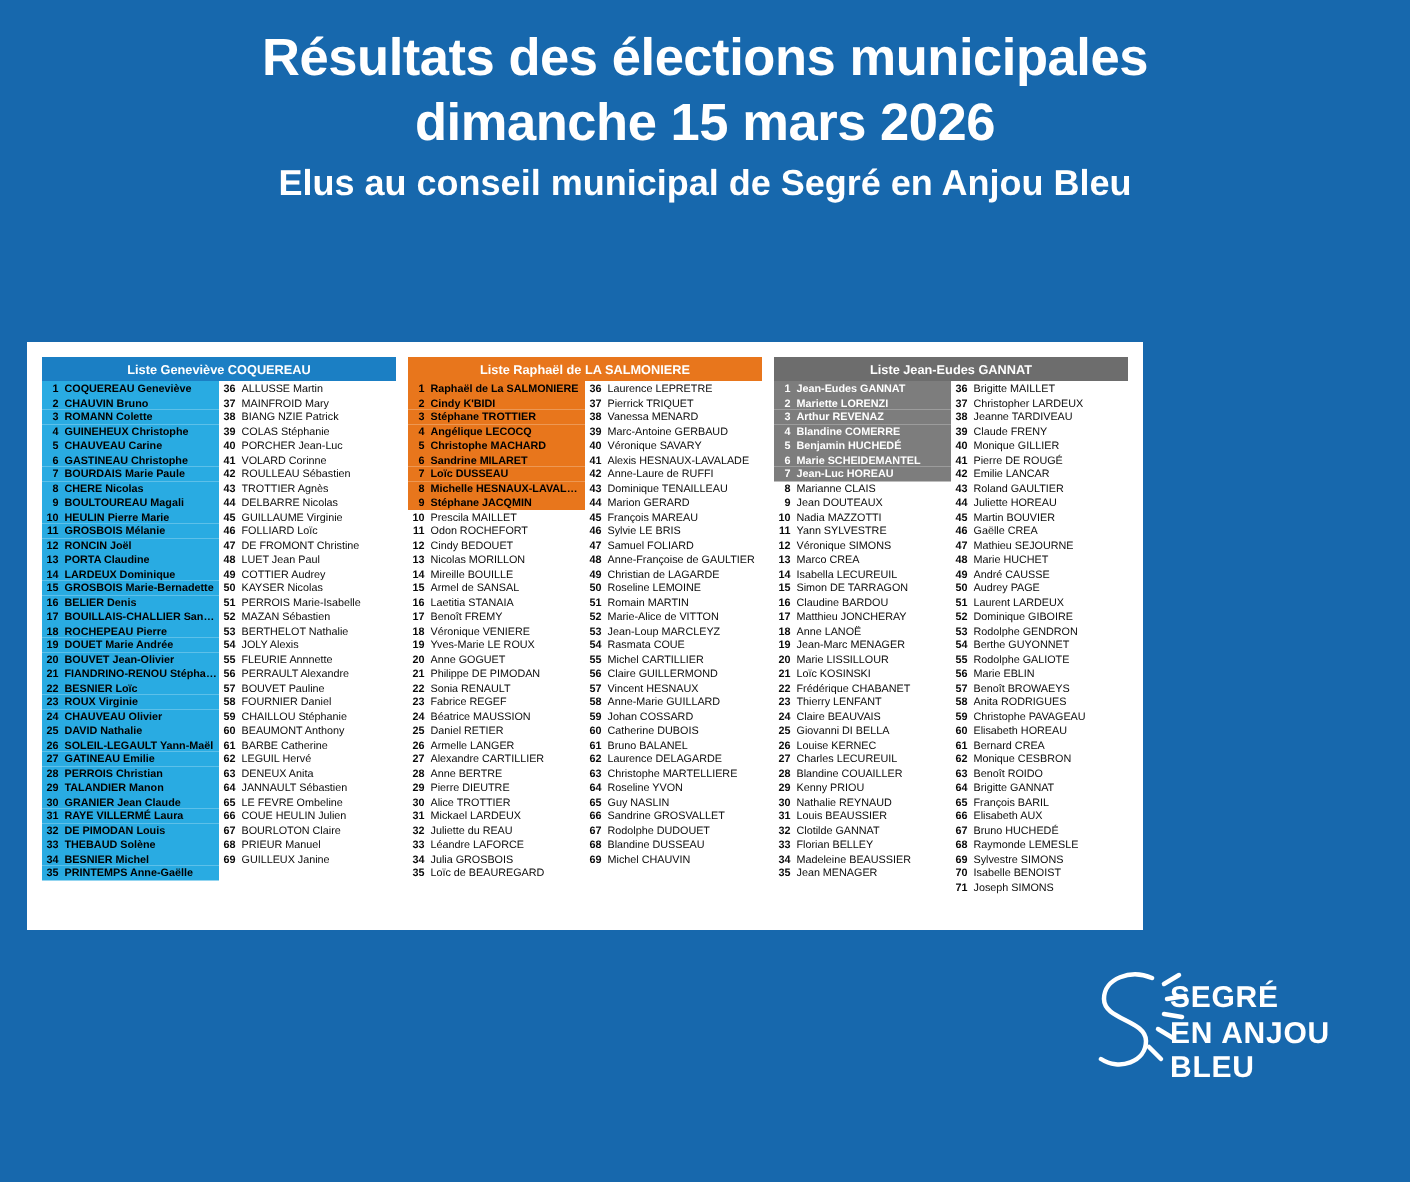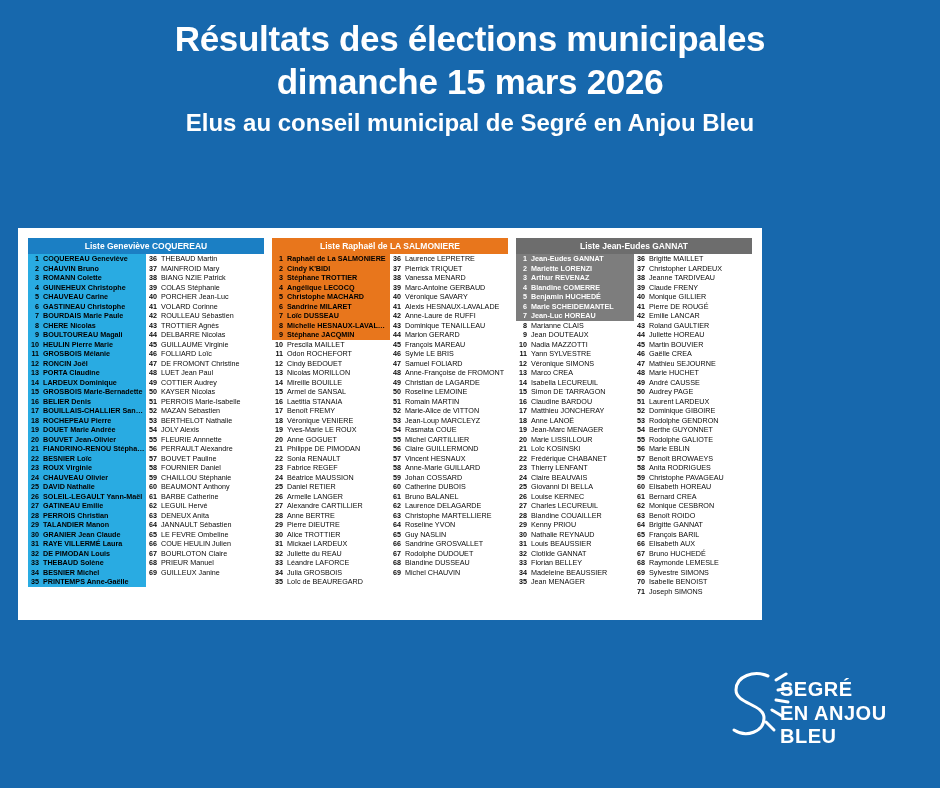--- a/index.html
+++ b/index.html
@@ -98,21 +98,21 @@
   
   .l2 .row { color: #0a0a0a; }
   .l2 .row.hl { background: #e8761c; color: #000; font-weight: bold; }
   
   .l3 .row { color: #0a0a0a; }
   .l3 .row.hl { background: #7d7d7d; color: #fff; font-weight: bold; }
 
   .logo {
     position: absolute;
     right: 26px;
-    bottom: 8px;
+    bottom: 32px;
     width: 190px;
     height: 120px;
     color: #ffffff;
   }
   .logo-text {
     position: absolute;
     left: 56px;
     top: 18px;
     font-size: 20px;
     font-weight: bold;
@@ -277,21 +277,21 @@
               <span class="nm">BESNIER Michel</span>
             </div>
             <div class="row hl">
               <span class="num">35</span>
               <span class="nm">PRINTEMPS Anne-Gaëlle</span>
             </div>
           </div>
           <div class="col">
             <div class="row">
               <span class="num">36</span>
-              <span class="nm">THEBAUD Martin</span>
+              <span class="nm">ALLUSSE Martin</span>
             </div>
             <div class="row">
               <span class="num">37</span>
               <span class="nm">MAINFROID Mary</span>
             </div>
             <div class="row">
               <span class="num">38</span>
               <span class="nm">BIANG NZIE Patrick</span>
             </div>
             <div class="row">
@@ -610,21 +610,21 @@
             <div class="row">
               <span class="num">46</span>
               <span class="nm">Sylvie LE BRIS</span>
             </div>
             <div class="row">
               <span class="num">47</span>
               <span class="nm">Samuel FOLIARD</span>
             </div>
             <div class="row">
               <span class="num">48</span>
-              <span class="nm">Anne-Françoise de FROMONT</span>
+              <span class="nm">Anne-Françoise de GAULTIER</span>
             </div>
             <div class="row">
               <span class="num">49</span>
               <span class="nm">Christian de LAGARDE</span>
             </div>
             <div class="row">
               <span class="num">50</span>
               <span class="nm">Roseline LEMOINE</span>
             </div>
             <div class="row">

